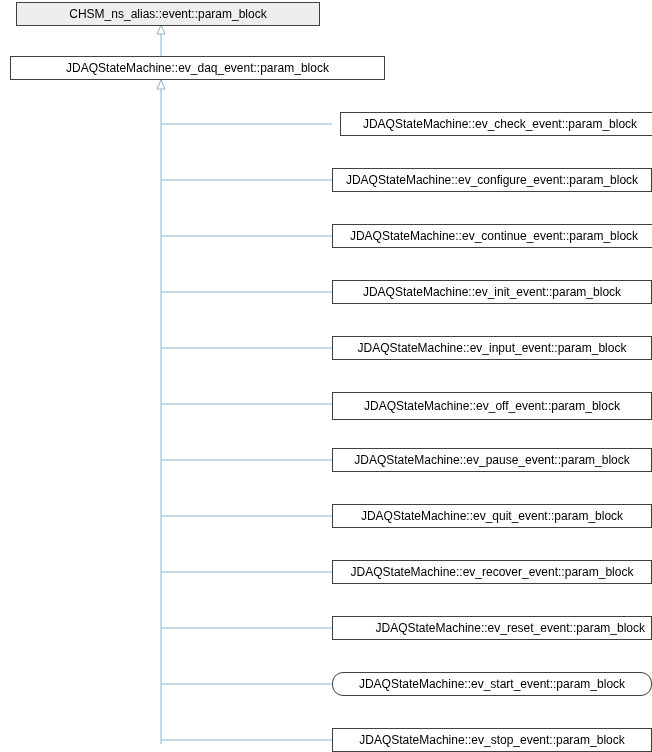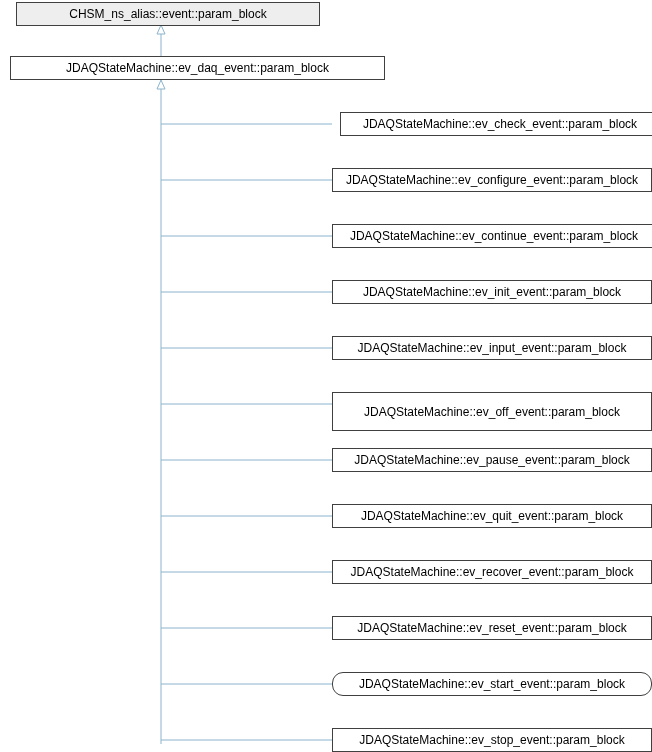--- a/index.html
+++ b/index.html
@@ -97,37 +97,37 @@
   </div>
 
   <div class="node" style="left:332px; top:336px; width:320px; height:24px;">
     <span>JDAQStateMachine::ev_input_event::param_block</span>
   </div>
 
   <div class="node" style="left:332px; top:280px; width:320px; height:24px;">
     <span>JDAQStateMachine::ev_init_event::param_block</span>
   </div>
 
-  <div class="node" style="left:332px; top:392px; width:320px; height:39px;">
+  <div class="node" style="left:332px; top:392px; width:320px; height:28px;">
     <span>JDAQStateMachine::ev_off_event::param_block</span>
   </div>
 
   <div class="node" style="left:332px; top:448px; width:320px; height:24px;">
     <span>JDAQStateMachine::ev_pause_event::param_block</span>
   </div>
 
   <div class="node" style="left:332px; top:504px; width:320px; height:24px;">
     <span>JDAQStateMachine::ev_quit_event::param_block</span>
   </div>
 
   <div class="node" style="left:332px; top:560px; width:320px; height:24px;">
     <span>JDAQStateMachine::ev_recover_event::param_block</span>
   </div>
 
-  <div class="node" style="left:332px; top:616px; width:320px; height:24px;">
+  <div class="node" style="left:332px; top:616px; width:320px; height:24px;justify-content:flex-end;">
     <span>JDAQStateMachine::ev_reset_event::param_block</span>
   </div>
 
   <div class="node" style="left:332px; top:672px; width:320px; height:24px;border-radius:11px;">
     <span>JDAQStateMachine::ev_start_event::param_block</span>
   </div>
 
   <div class="node" style="left:332px; top:728px; width:320px; height:24px;">
     <span>JDAQStateMachine::ev_stop_event::param_block</span>
   </div>

